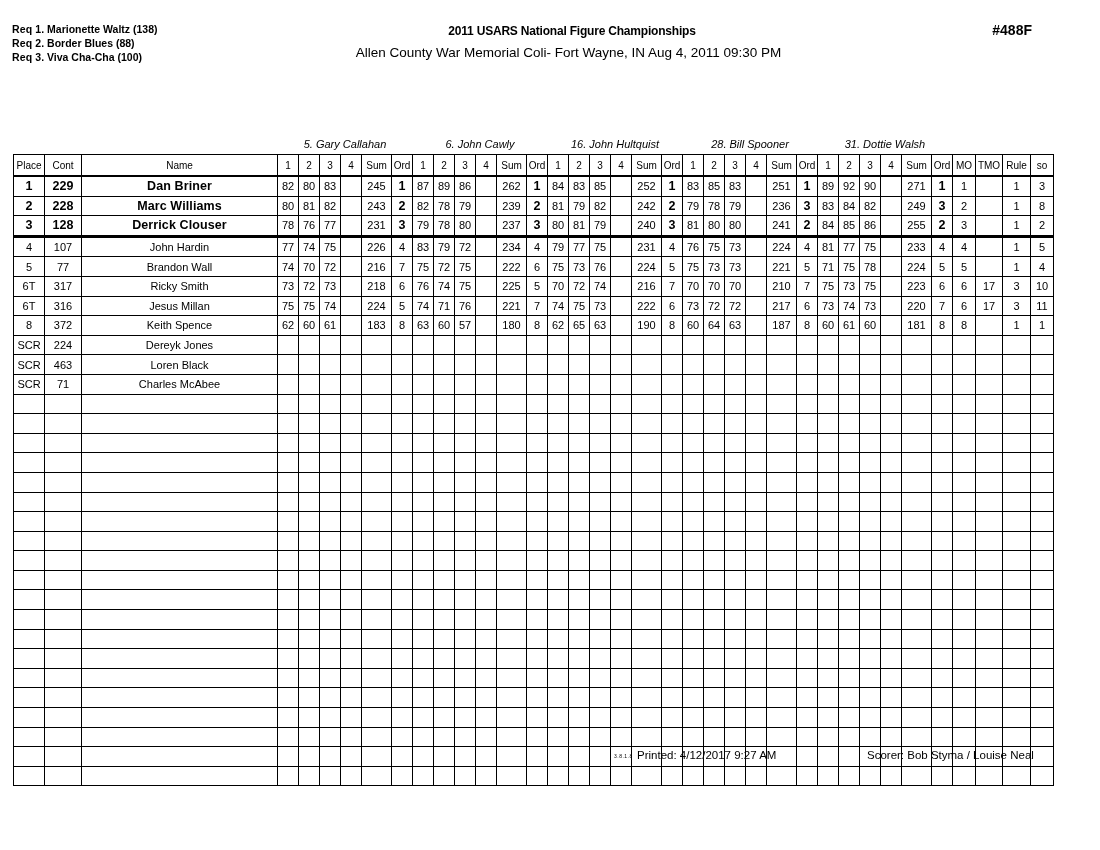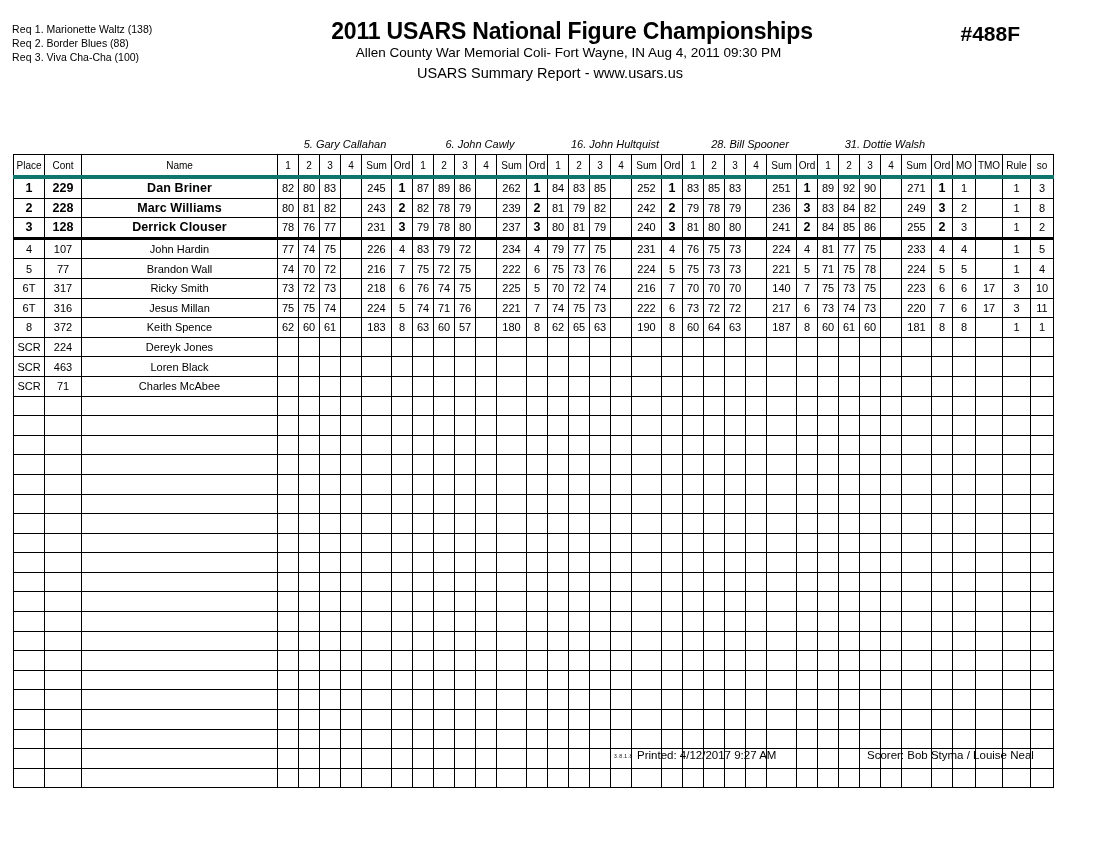--- a/index.html
+++ b/index.html
@@ -6,30 +6,30 @@
   body{
     width:1100px;height:850px;
     background:#ffffff;
     font-family:"Liberation Sans", sans-serif;
     color:#000;
     overflow:hidden;
     position:relative;
   }
   
   .req-block{position:absolute;left:12px;top:22px;line-height:14px;font-size:10.5px;}
-  .req-line{white-space:nowrap;}
+  .req-line{white-space:nowrap;font-weight:bold;}
   .req-line .rq{letter-spacing:.2px;}
 
   .titles{position:absolute;left:0;top:20px;width:1100px;text-align:center;}
-  .t1{font-size:23px;font-weight:bold;letter-spacing:-0.2px;line-height:23px;padding-left:44px;}
+  .t1{font-size:12px;font-weight:bold;letter-spacing:-0.2px;line-height:23px;padding-left:44px;}
   .t2{font-size:13.5px;font-weight:normal;line-height:19px;padding-left:37px;}
   .t3{font-size:18px;font-weight:bold;line-height:24px;letter-spacing:.1px;}
   .t4{font-size:14.5px;font-weight:normal;line-height:22px;}
 
-  .docnum{position:absolute;right:80px;top:22px;font-size:21px;font-weight:bold;}
+  .docnum{position:absolute;right:68px;top:22px;font-size:14px;font-weight:bold;}
 
   
   .sheet{position:absolute;left:13px;top:133px;}
   table.grid{border-collapse:collapse;table-layout:fixed;}
   table.grid td,table.grid th{
     border:1px solid #000;
     font-size:11px;
     font-weight:normal;
     padding:0;
     height:18.6px;
@@ -65,21 +65,21 @@
   tr.hdr .ordcell{font-weight:normal;}
 
   
   td.name{text-align:left;padding-left:5px;}
   td.place,td.cont{text-align:center;}
   td.cont{text-align:right;padding-right:5px;}
   tr.medal td{font-weight:bold;font-size:12.5px;}
   tr.medal td.name{font-size:12.5px;letter-spacing:.1px;}
   tr.medal td.sc{font-weight:normal;font-size:11px;}
   tr.podium-last td{border-bottom:3px solid #000;}
-  tr.hdr td{border-bottom:4px solid #0f766e;}
+  tr.hdr td{border-bottom:1px solid #0f766e;}
   tr.firstdata td{border-top:2px solid #000;}
 
   
   .footer{position:absolute;left:0;top:749px;width:1100px;font-size:11.5px;}
   .ver{position:absolute;left:614px;top:4px;font-size:5px;letter-spacing:.5px;}
   .printed{position:absolute;left:637px;top:0;}
   .scorer{position:absolute;left:845px;top:0;margin-left:22px;}
 </style>
 </head>
 <body>
@@ -98,21 +98,20 @@
   <div class="req-line">
     <span class="rq">Req</span>
     <span>3.</span>
     <span>Viva Cha-Cha (100)</span>
   </div>
 </div>
 
 <div class="titles">
   <div class="t1">2011 USARS National Figure Championships</div>
   <div class="t2">Allen County War Memorial Coli- Fort Wayne, IN  Aug 4, 2011  09:30 PM</div>
-  <div class="t4">USARS Summary Report - www.usars.us</div>
 </div>
 <div class="docnum">#488F</div>
 
 <div class="sheet">
   <table class="grid">
     <tbody id="tbody">
         <tr class="judgerow">
           <td class="jgap" colspan="3"></td>
           <td class="jname" colspan="6">5.  Gary Callahan</td>
           <td class="jname" colspan="6">6.  John Cawly</td>
@@ -374,21 +373,21 @@
           <td class="sc c-num sepL">70</td>
           <td class="sc c-num">72</td>
           <td class="sc c-num">74</td>
           <td class="sc c-num"></td>
           <td class="sc c-sum">216</td>
           <td class="c-ord ordcell">7</td>
           <td class="sc c-num sepL">70</td>
           <td class="sc c-num">70</td>
           <td class="sc c-num">70</td>
           <td class="sc c-num"></td>
-          <td class="sc c-sum">140</td>
+          <td class="sc c-sum">210</td>
           <td class="c-ord ordcell">7</td>
           <td class="sc c-num sepL">75</td>
           <td class="sc c-num">73</td>
           <td class="sc c-num">75</td>
           <td class="sc c-num"></td>
           <td class="sc c-sum">223</td>
           <td class="c-ord ordcell">6</td>
           <td class="sc c-mo">6</td>
           <td class="sc c-tmo">17</td>
           <td class="sc c-rule">3</td>

